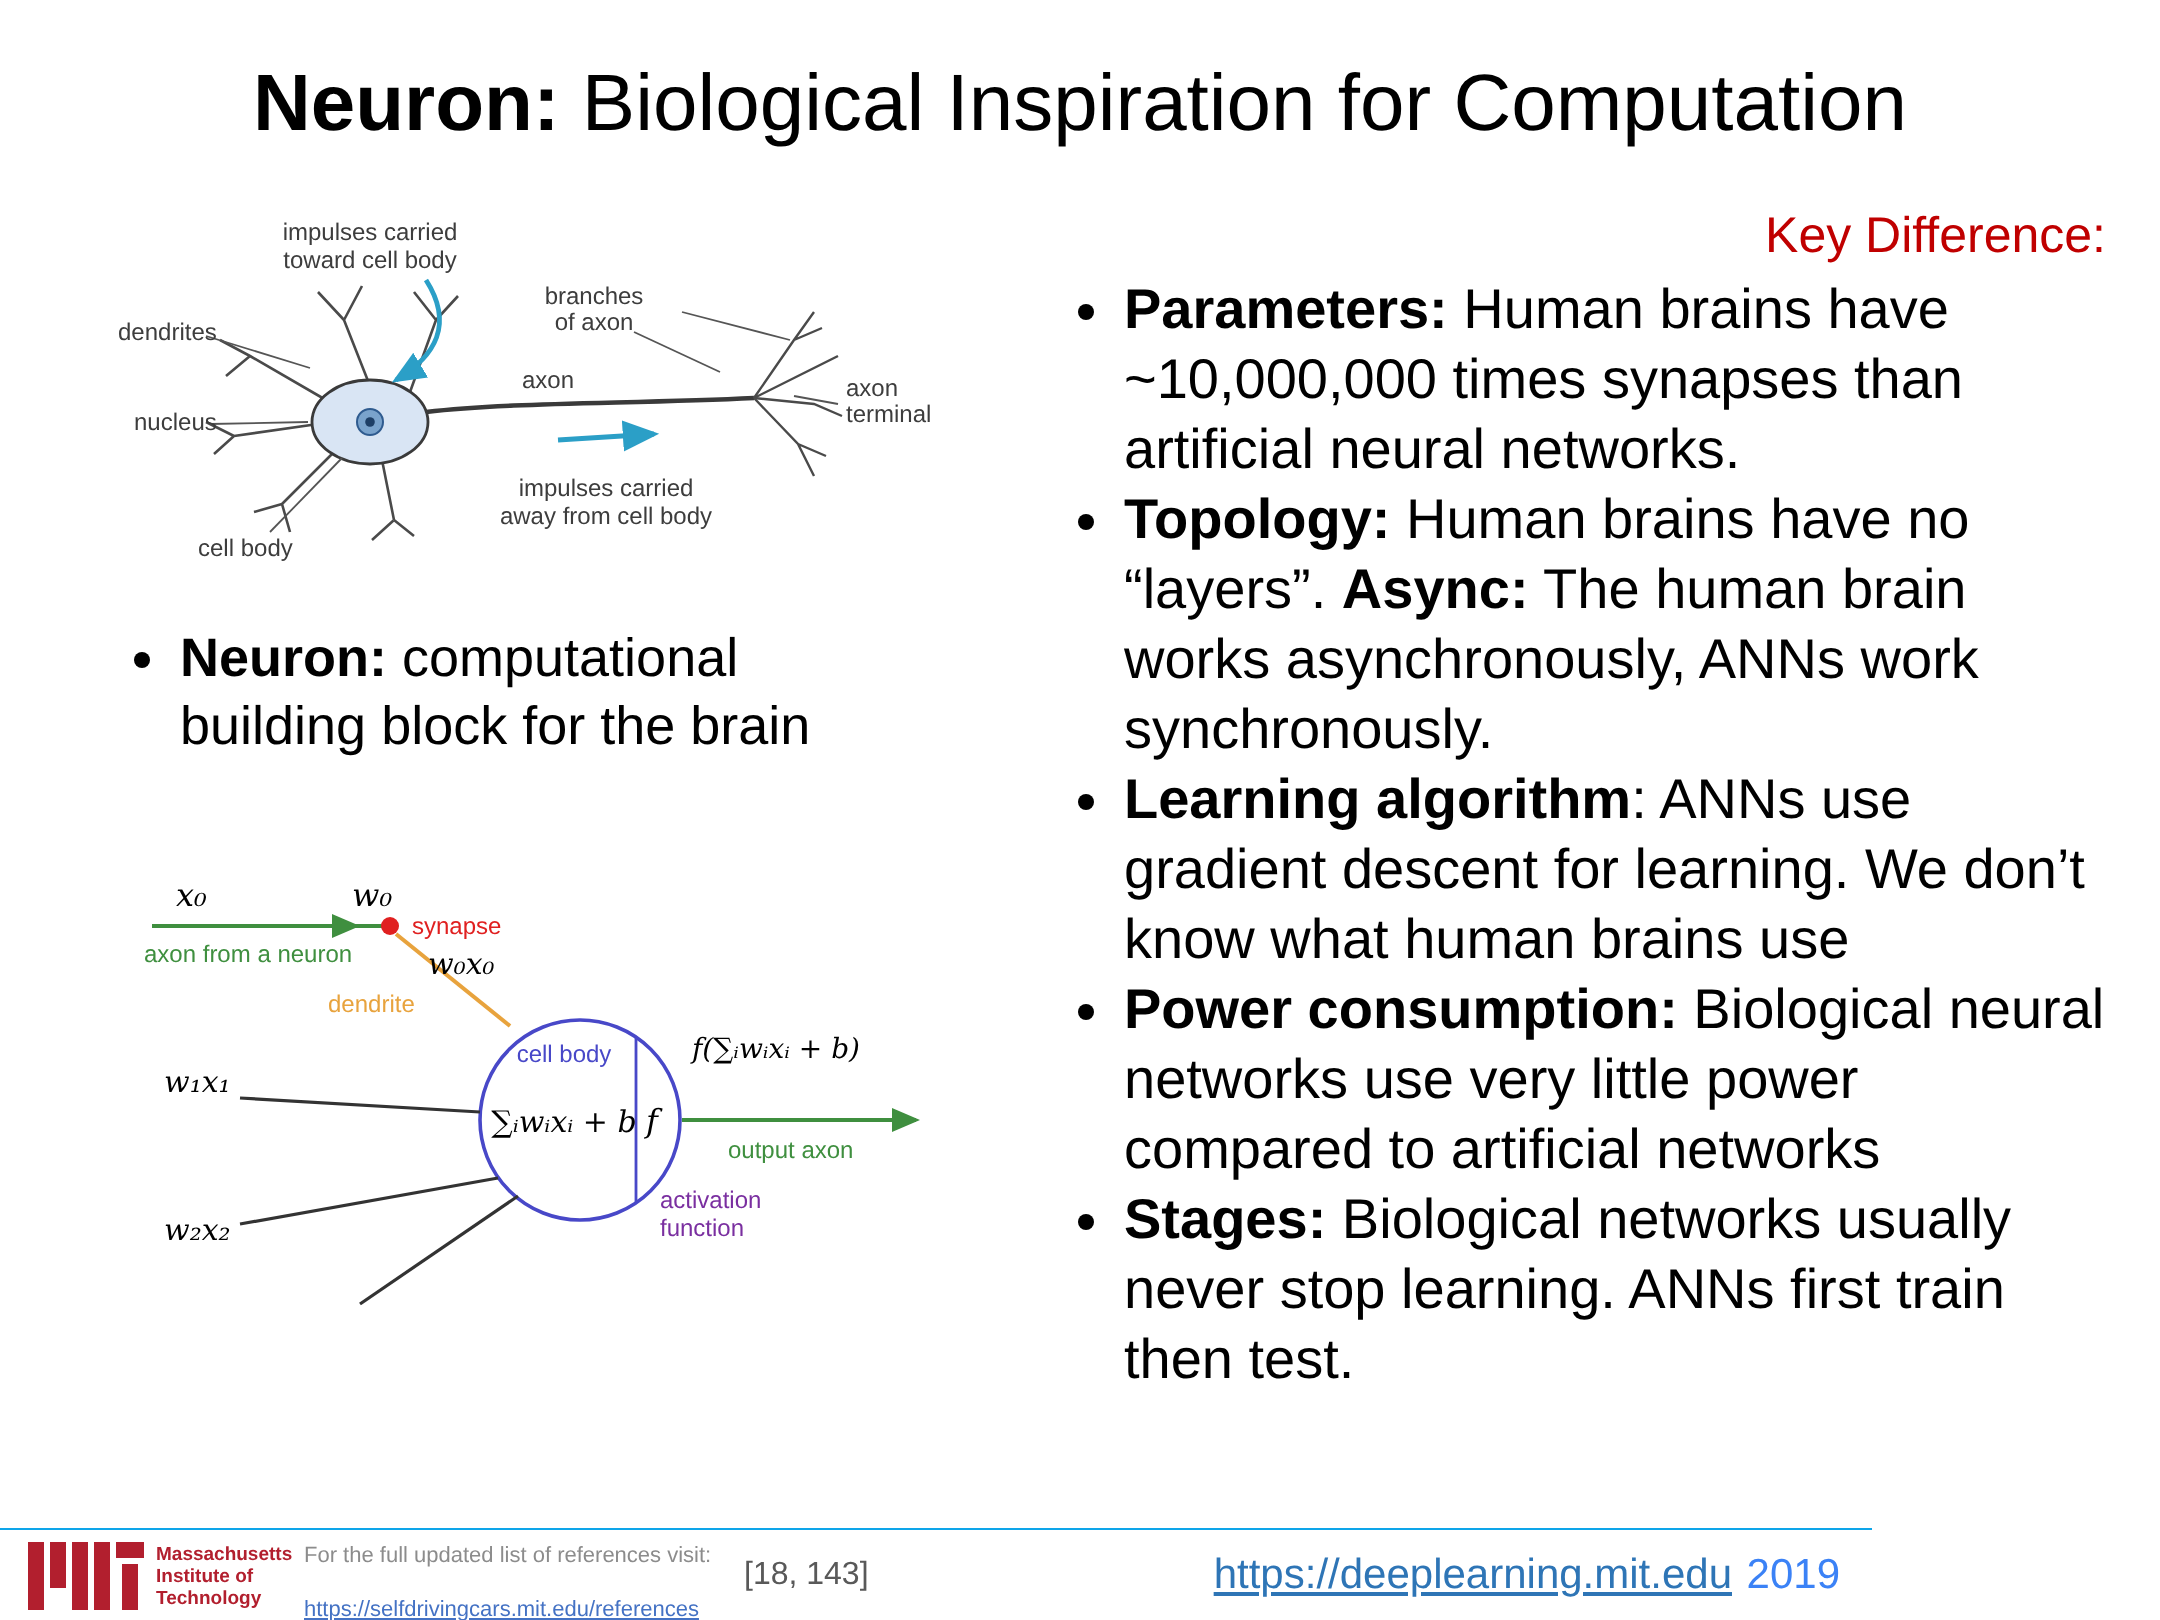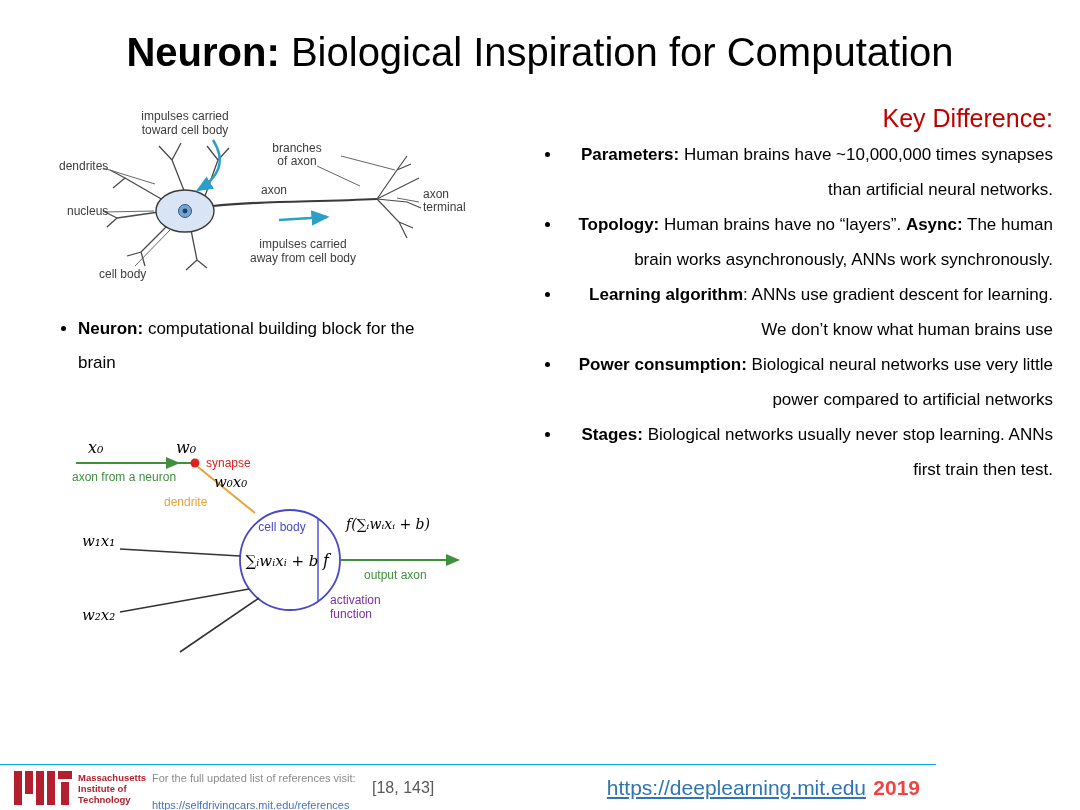--- a/index.html
+++ b/index.html
@@ -21,50 +21,50 @@
   
   .bio-svg { position:absolute; left:55px; top:98px; }
   .ann-svg { position:absolute; left:58px; top:436px; }
   .math { font-family:"DejaVu Serif", serif; font-style:italic; }
 
   
   ul.bullet { list-style:disc outside; }
   .bullet li { margin:0; }
   .bullet1 {
     position:absolute; left:78px; top:312px; width:350px;
-    font-size:17px; line-height:34px; padding-left:0; margin-left:0;
+    font-size:27px; line-height:34px; padding-left:0; margin-left:12px;
   }
   .bullet2 {
     position:absolute; left:56px; top:672px; width:500px;
     font-size:26px; line-height:34px;
   }
 
   
   .right-col { position:absolute; left:538px; top:102px; width:515px; }
   .key-diff { color:#C00000; font-size:25px; line-height:32px; margin-bottom:3px;text-align:right; }
-  ul.kd-list { list-style:disc outside; padding-left:24px; font-size:17px; line-height:35px; color:#000;text-align:right; }
+  ul.kd-list { list-style:disc outside; padding-left:24px; font-size:28px; line-height:35px; color:#000; }
   .kd-list li { margin:0; }
   .kd-list b, .bullet b { font-weight:700; }
 
   
   .footer {
     position:absolute; left:0; top:764px; width:936px; height:48px;
     border-top:1px solid #0ea5e9; background:#fff;
   }
   .mit-logo { position:absolute; left:14px; top:6px; }
   .mit-text {
     position:absolute; left:78px; top:7px;
     color:#b21f2e; font-weight:700; font-size:9.5px; line-height:11px;
   }
   .ref-block { position:absolute; left:152px; top:6px; }
   .ref-text { color:#8c8c8c; font-size:11px; line-height:15px; }
   .ref-link { color:#4472C4; font-size:11px; line-height:15px; text-decoration:underline; display:inline-block;margin-top:12px; }
   .citation { position:absolute; left:372px; top:14px; color:#595959; font-size:16px; }
   .site-link { position:absolute; right:70px; top:11px; color:#2E75B6; font-size:21px; text-decoration:underline; }
-  .year { position:absolute; right:16px; top:11px; color:#ef4444; font-size:21px; font-weight:700; }
+  .year { position:absolute; right:16px; top:11px; color:#3b82f6; font-size:21px; font-weight:400; }
 </style>
 </head>
 <body>
 
 <div class="slide">
 
   <h1 class="title"><span class="tb">Neuron:</span><span> Biological Inspiration for Computation</span></h1>
 
   <svg class="bio-svg" width="410" height="200" viewBox="0 0 410 200">
     <defs>

